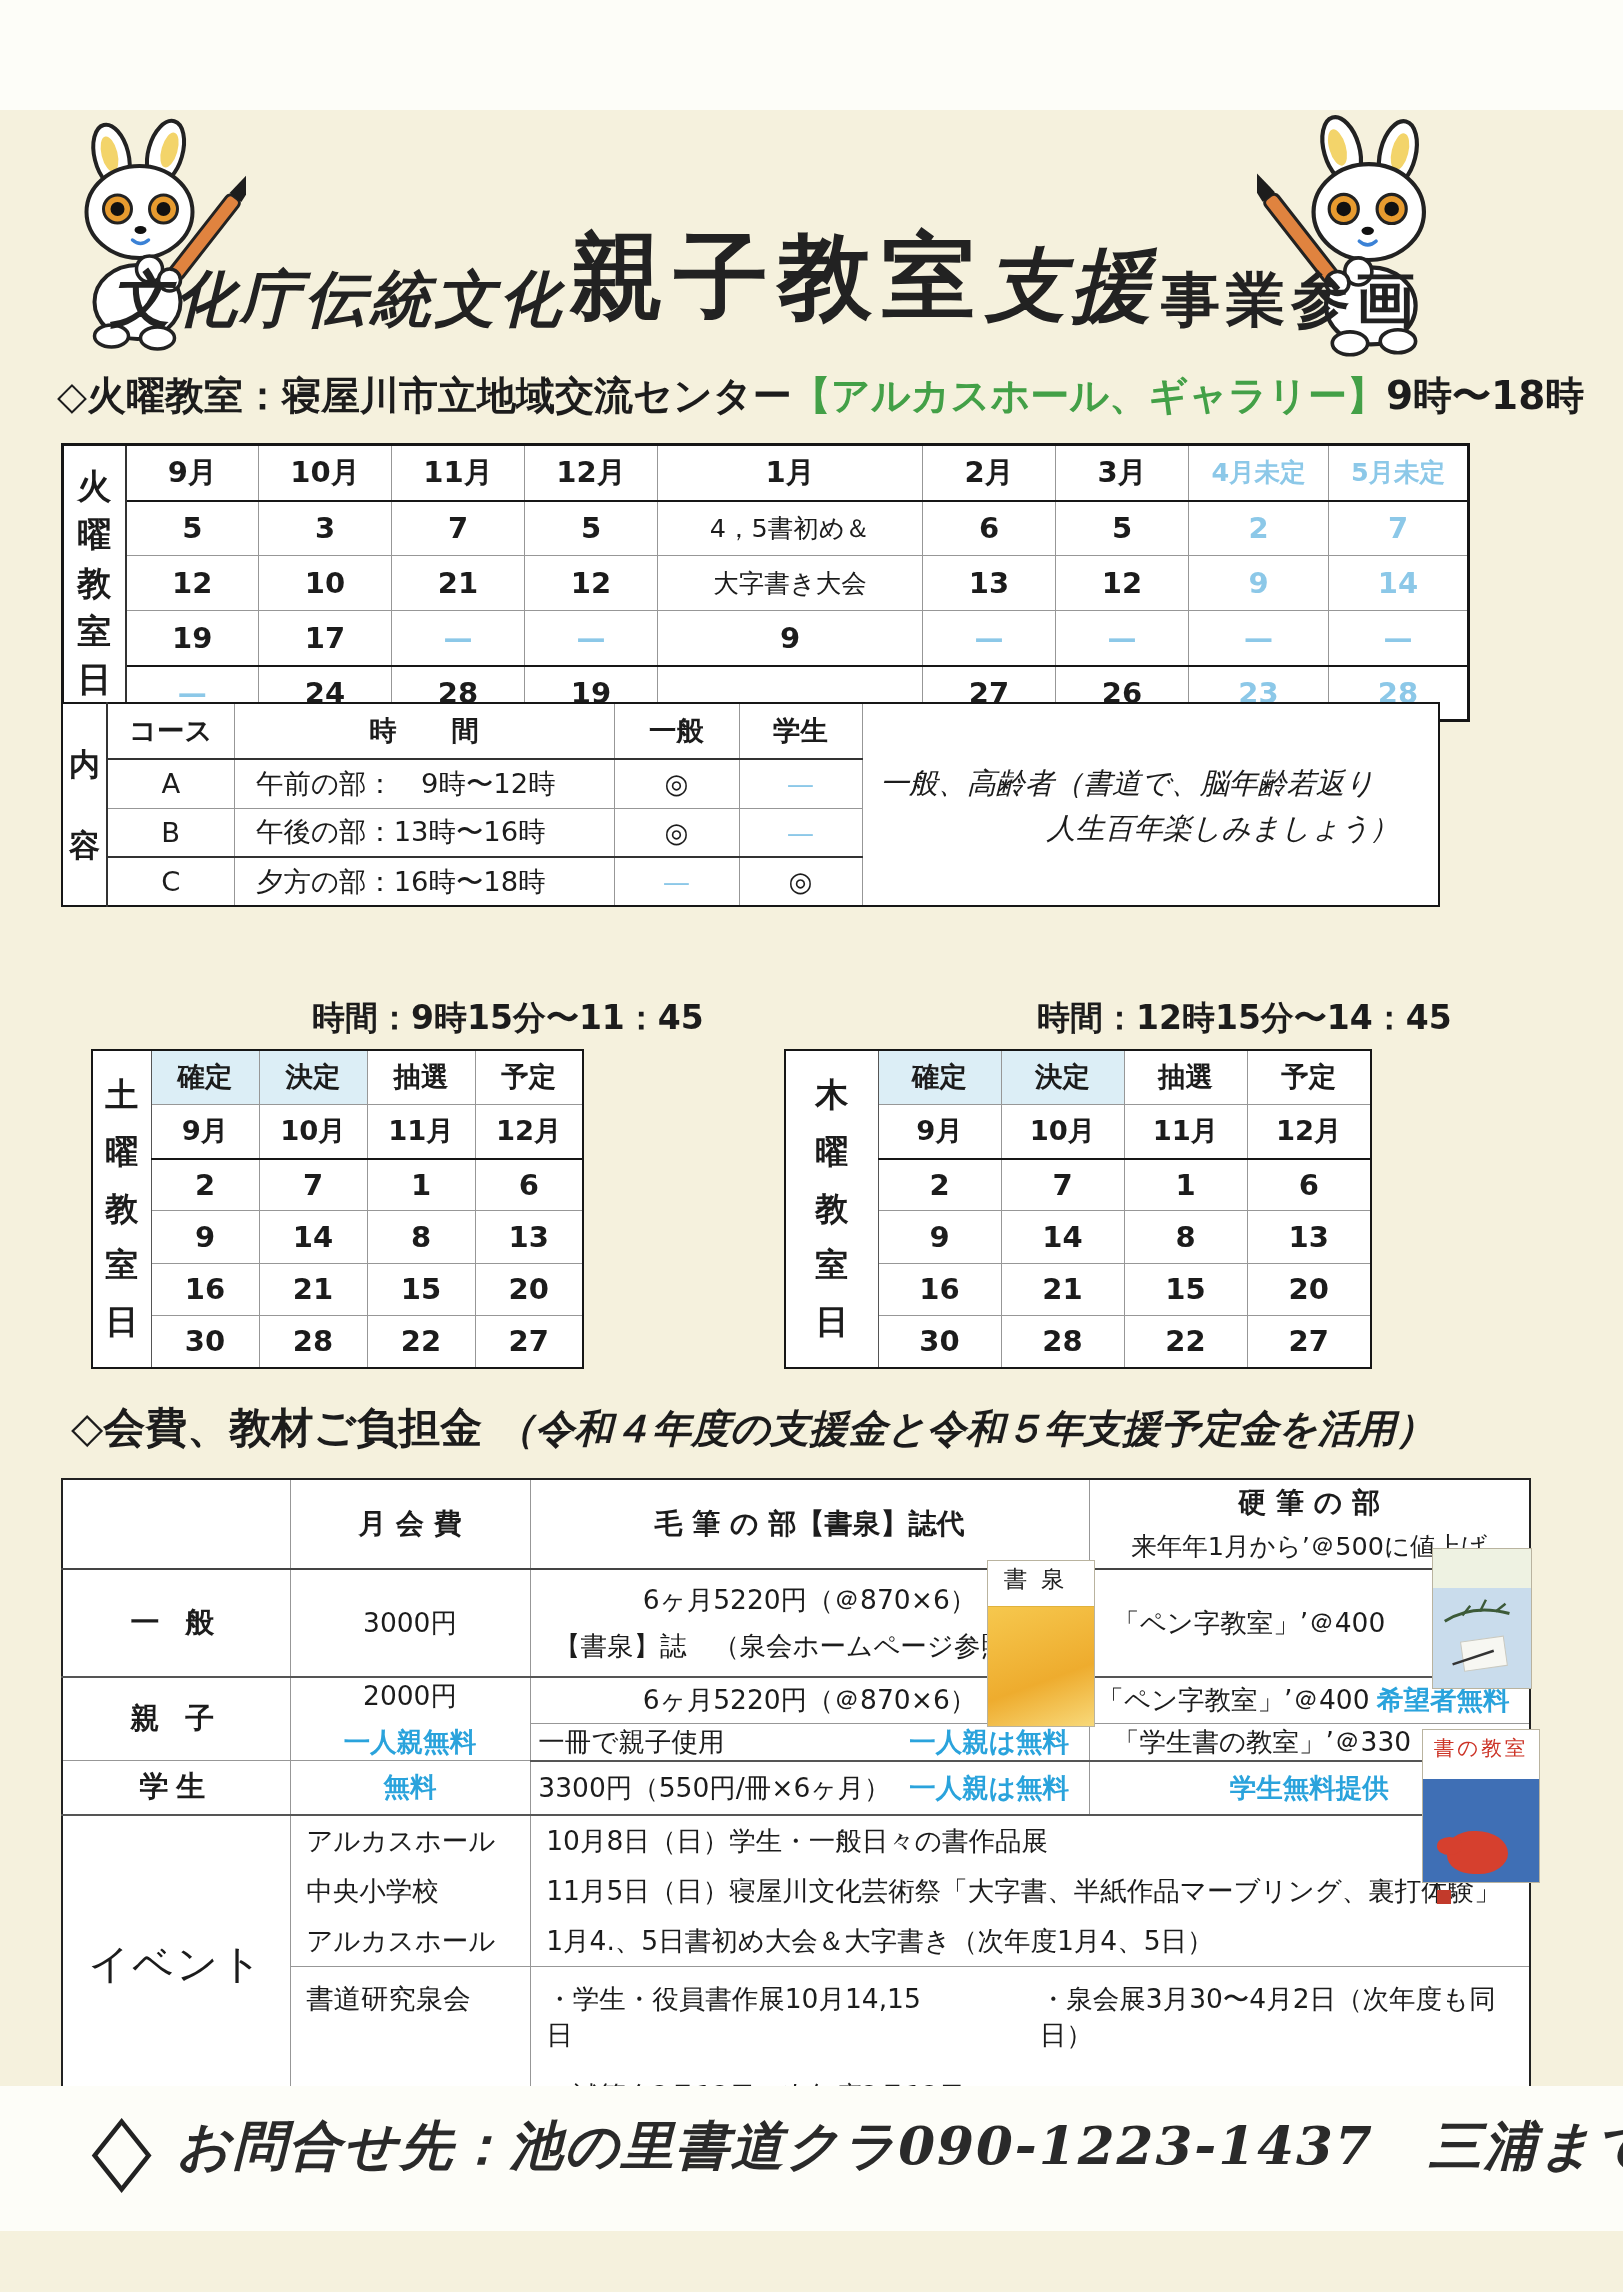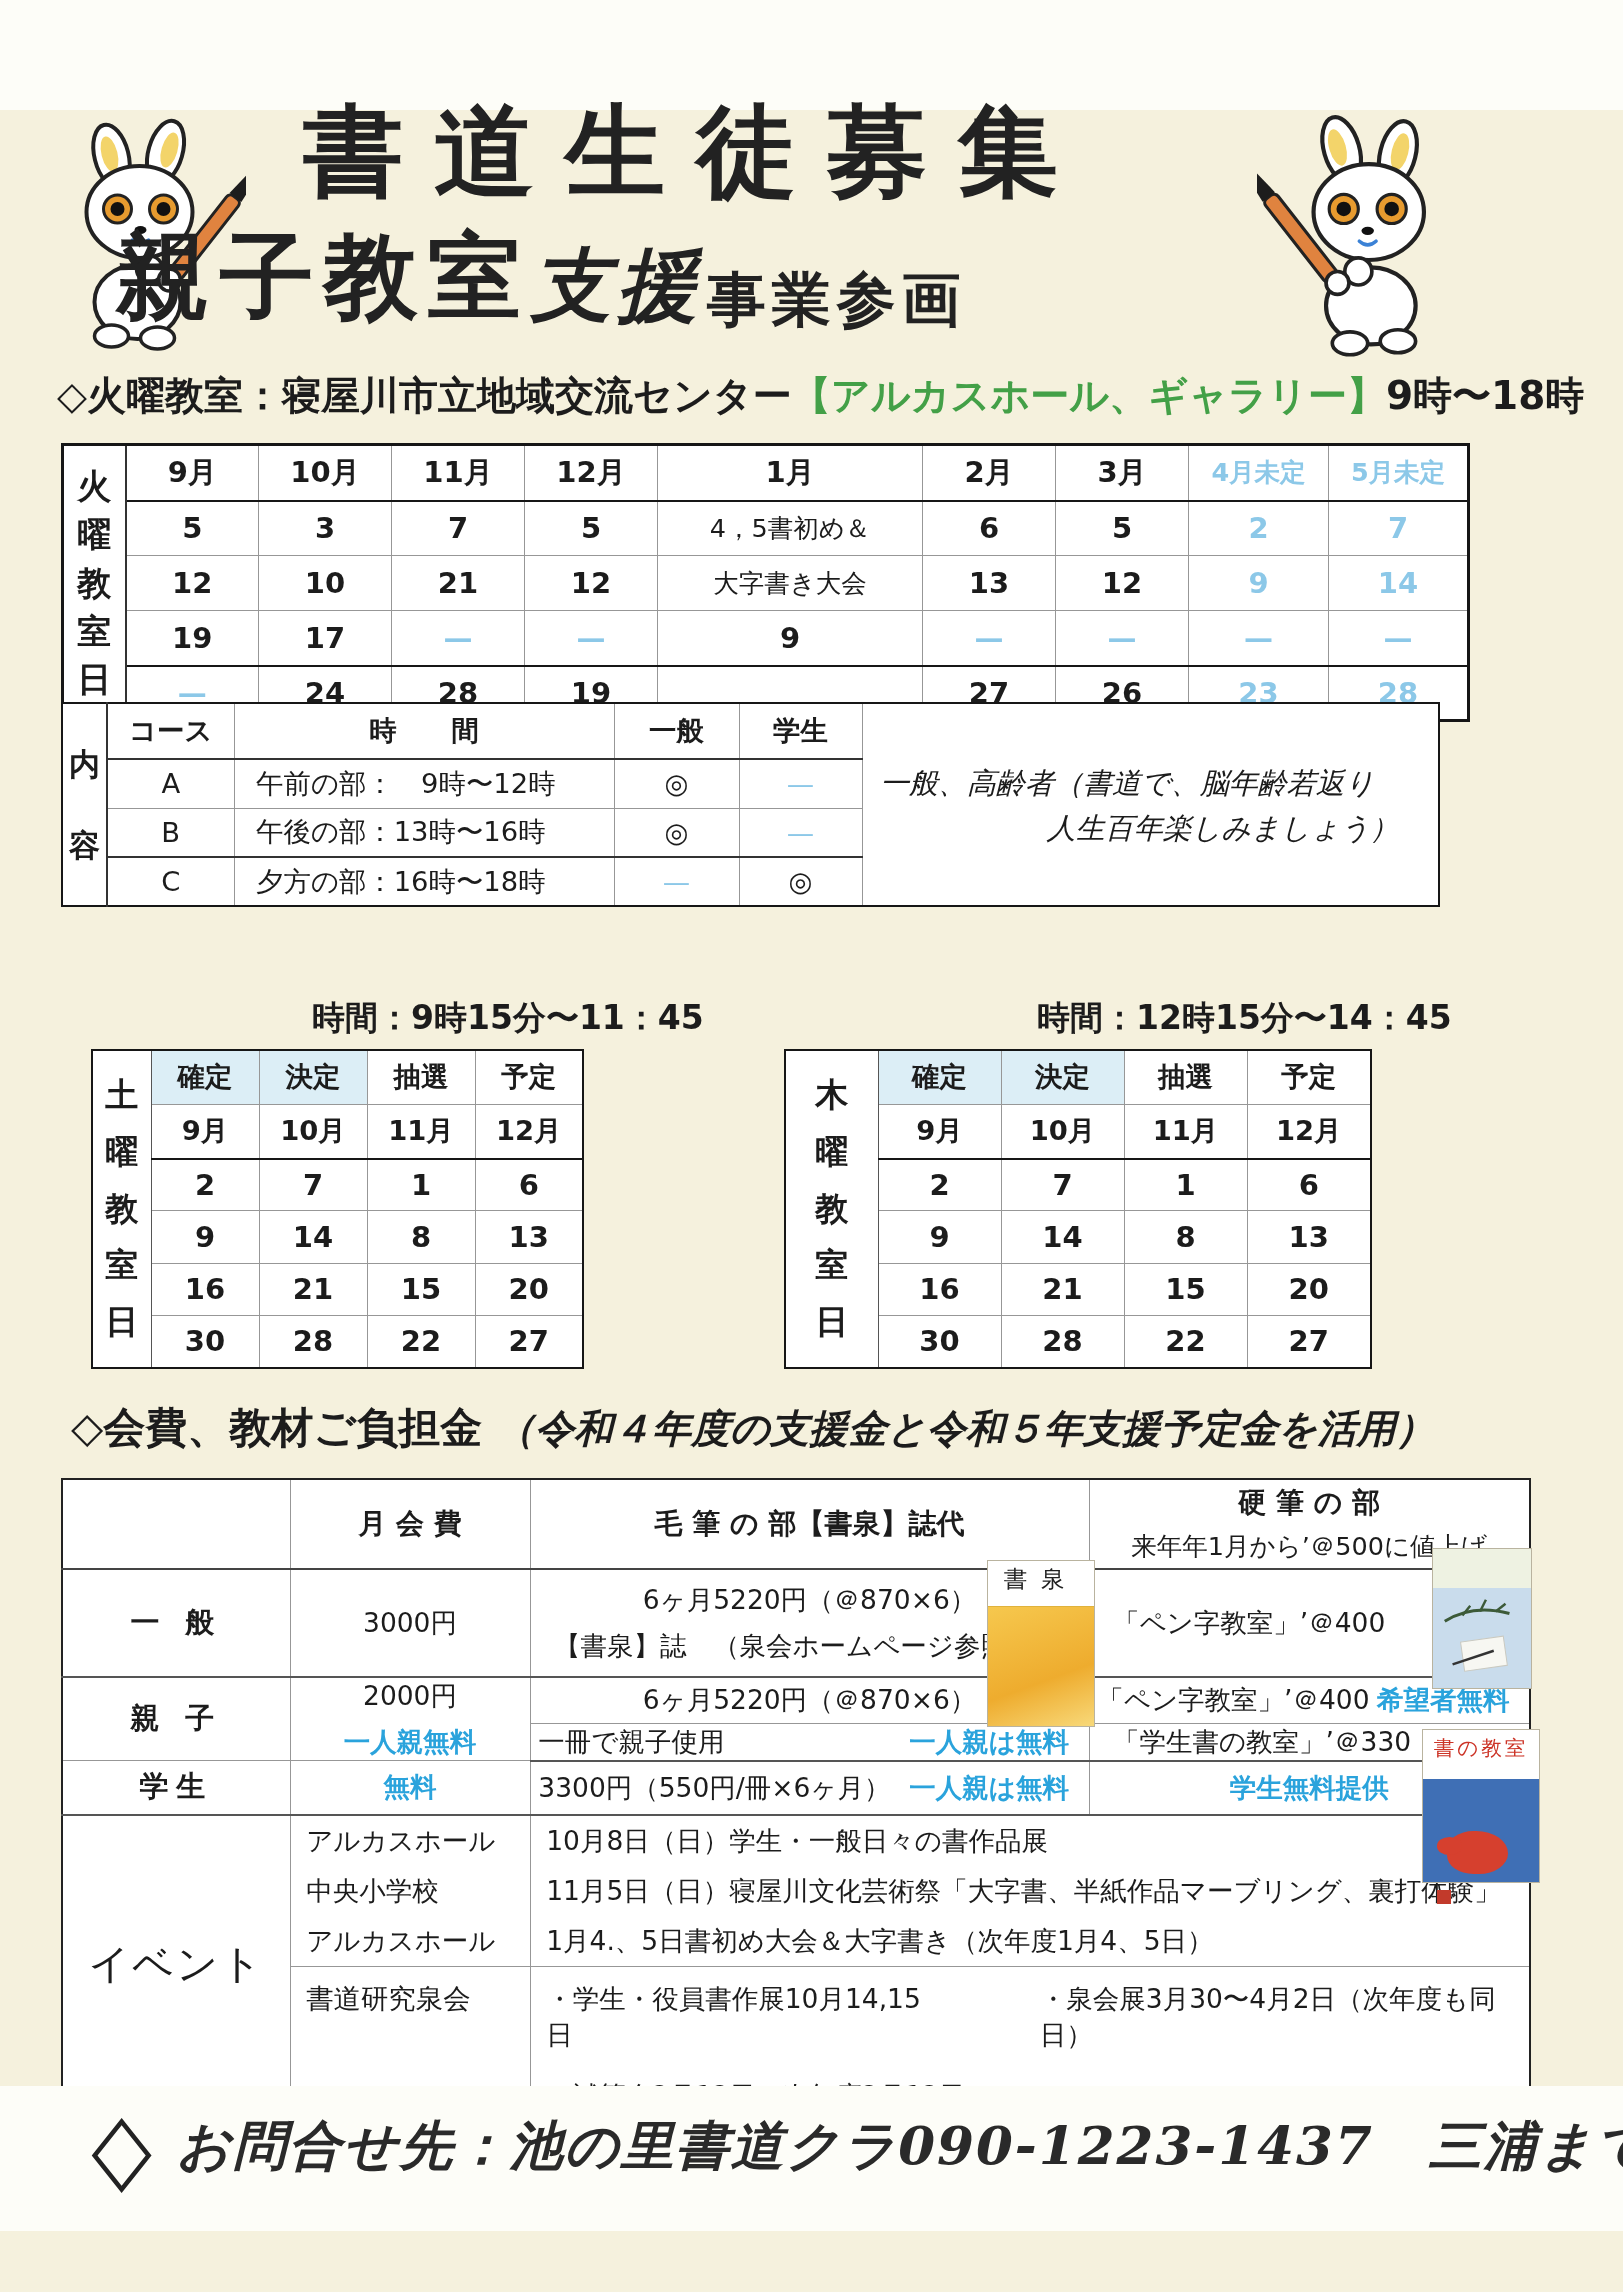--- a/index.html
+++ b/index.html
@@ -186,22 +186,22 @@
       <circle cx="118" cy="95" r="7" fill="#111"></circle>
       <ellipse cx="95" cy="116" rx="6" ry="4" fill="#111"></ellipse>
       <path d="M87,126 Q95,133 103,126" stroke="#3b82d6" stroke-width="3.5" fill="none" stroke-linecap="round"></path>
       <circle cx="104" cy="155" r="13" fill="#fff" stroke="#222" stroke-width="3.5"></circle>
       <circle cx="124" cy="166" r="11" fill="#fff" stroke="#222" stroke-width="3.5"></circle>
       <ellipse cx="66" cy="222" rx="17" ry="11" fill="#fff" stroke="#222" stroke-width="3.5"></ellipse>
       <ellipse cx="112" cy="224" rx="17" ry="11" fill="#fff" stroke="#222" stroke-width="3.5"></ellipse>
     </svg>
   </div>
 
-  <div class="abs main-title">書道生徒募集</div>
   <div class="abs subtitle">
+    <span class="s1">文化庁伝統文化</span>
     <span class="s2">親子教室</span>
     <span class="s3">支援</span>
     <span class="s4">事業参画</span>
   </div>
 
   <div class="abs h1" style="left:57px;top:369px;">
     <span>◇火曜教室：寝屋川市立地域交流センター</span><span class="green">【アルカスホール、ギャラリー】</span><span>9時〜18時</span>
   </div>
 
   <table class="t-tue">

